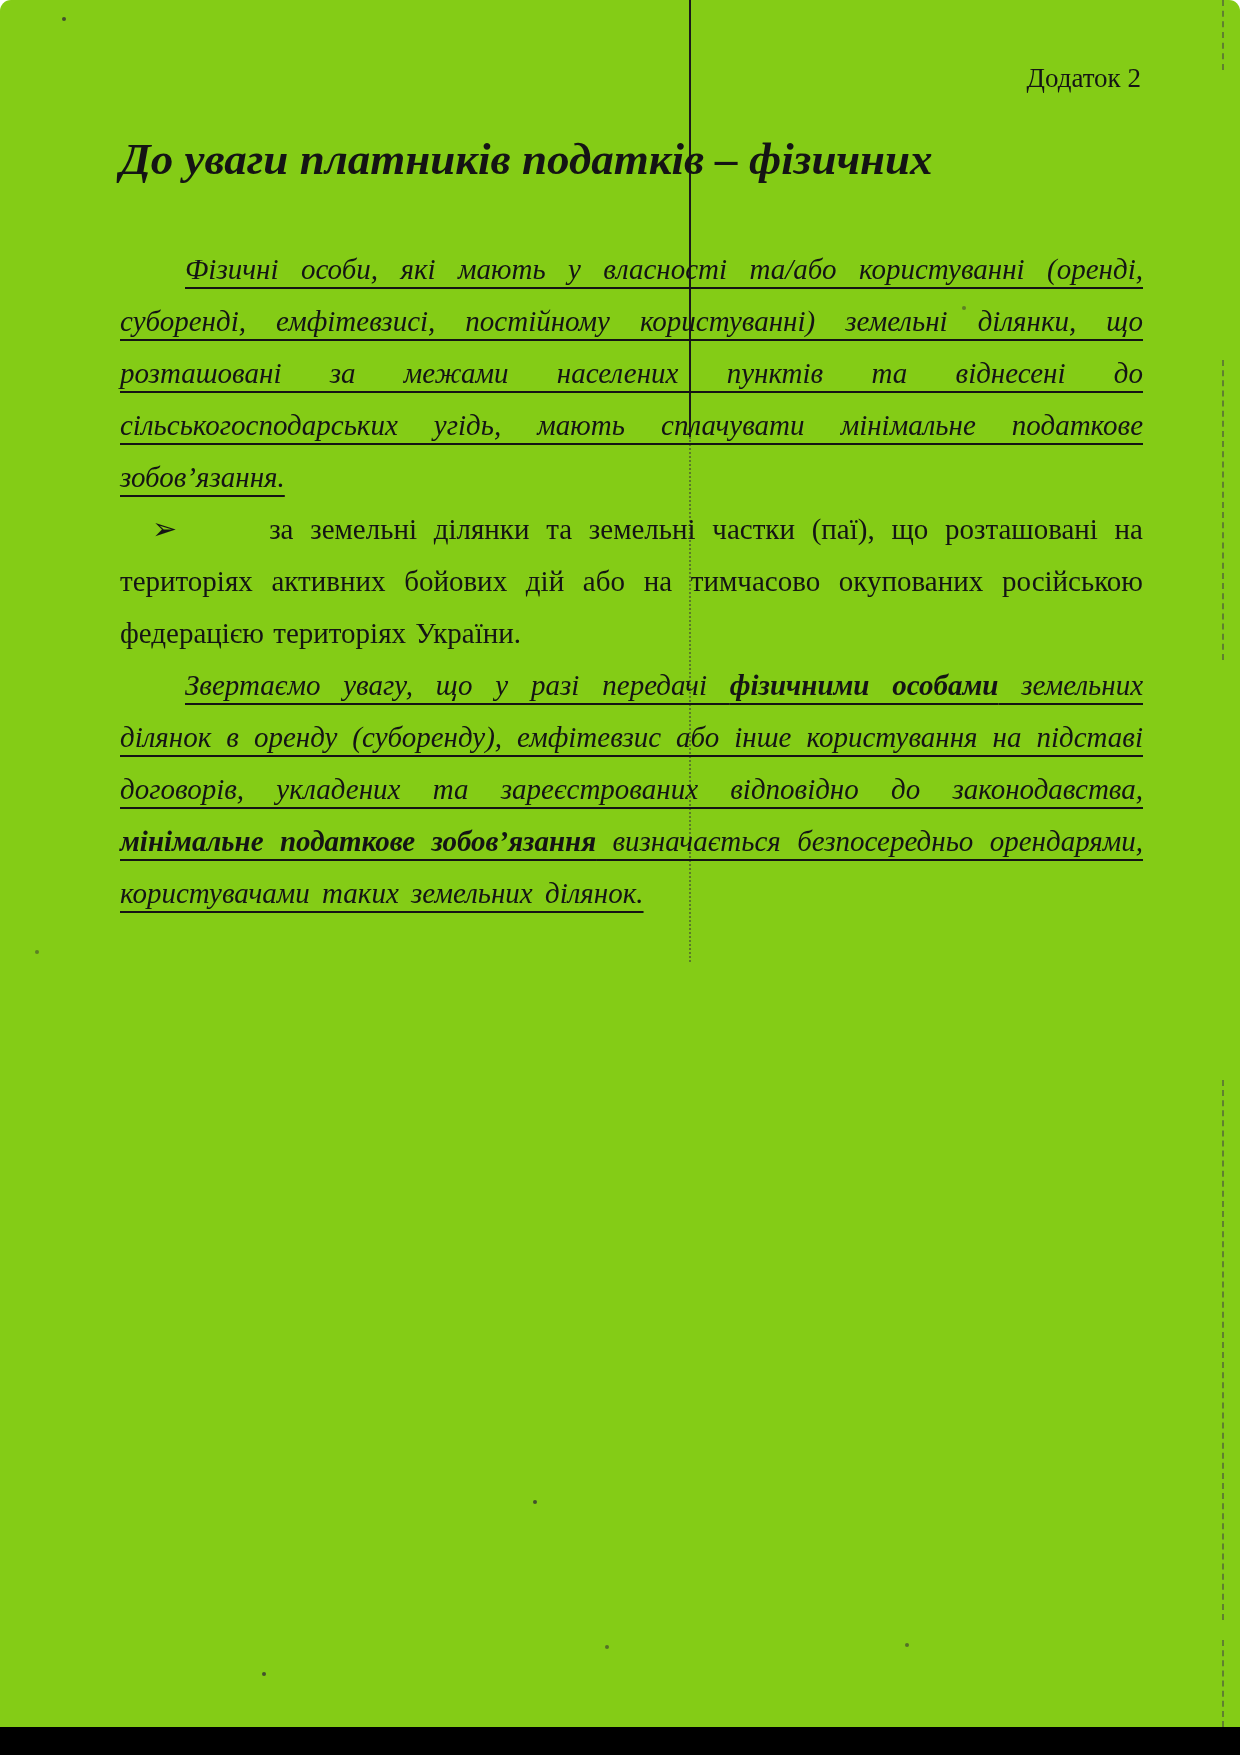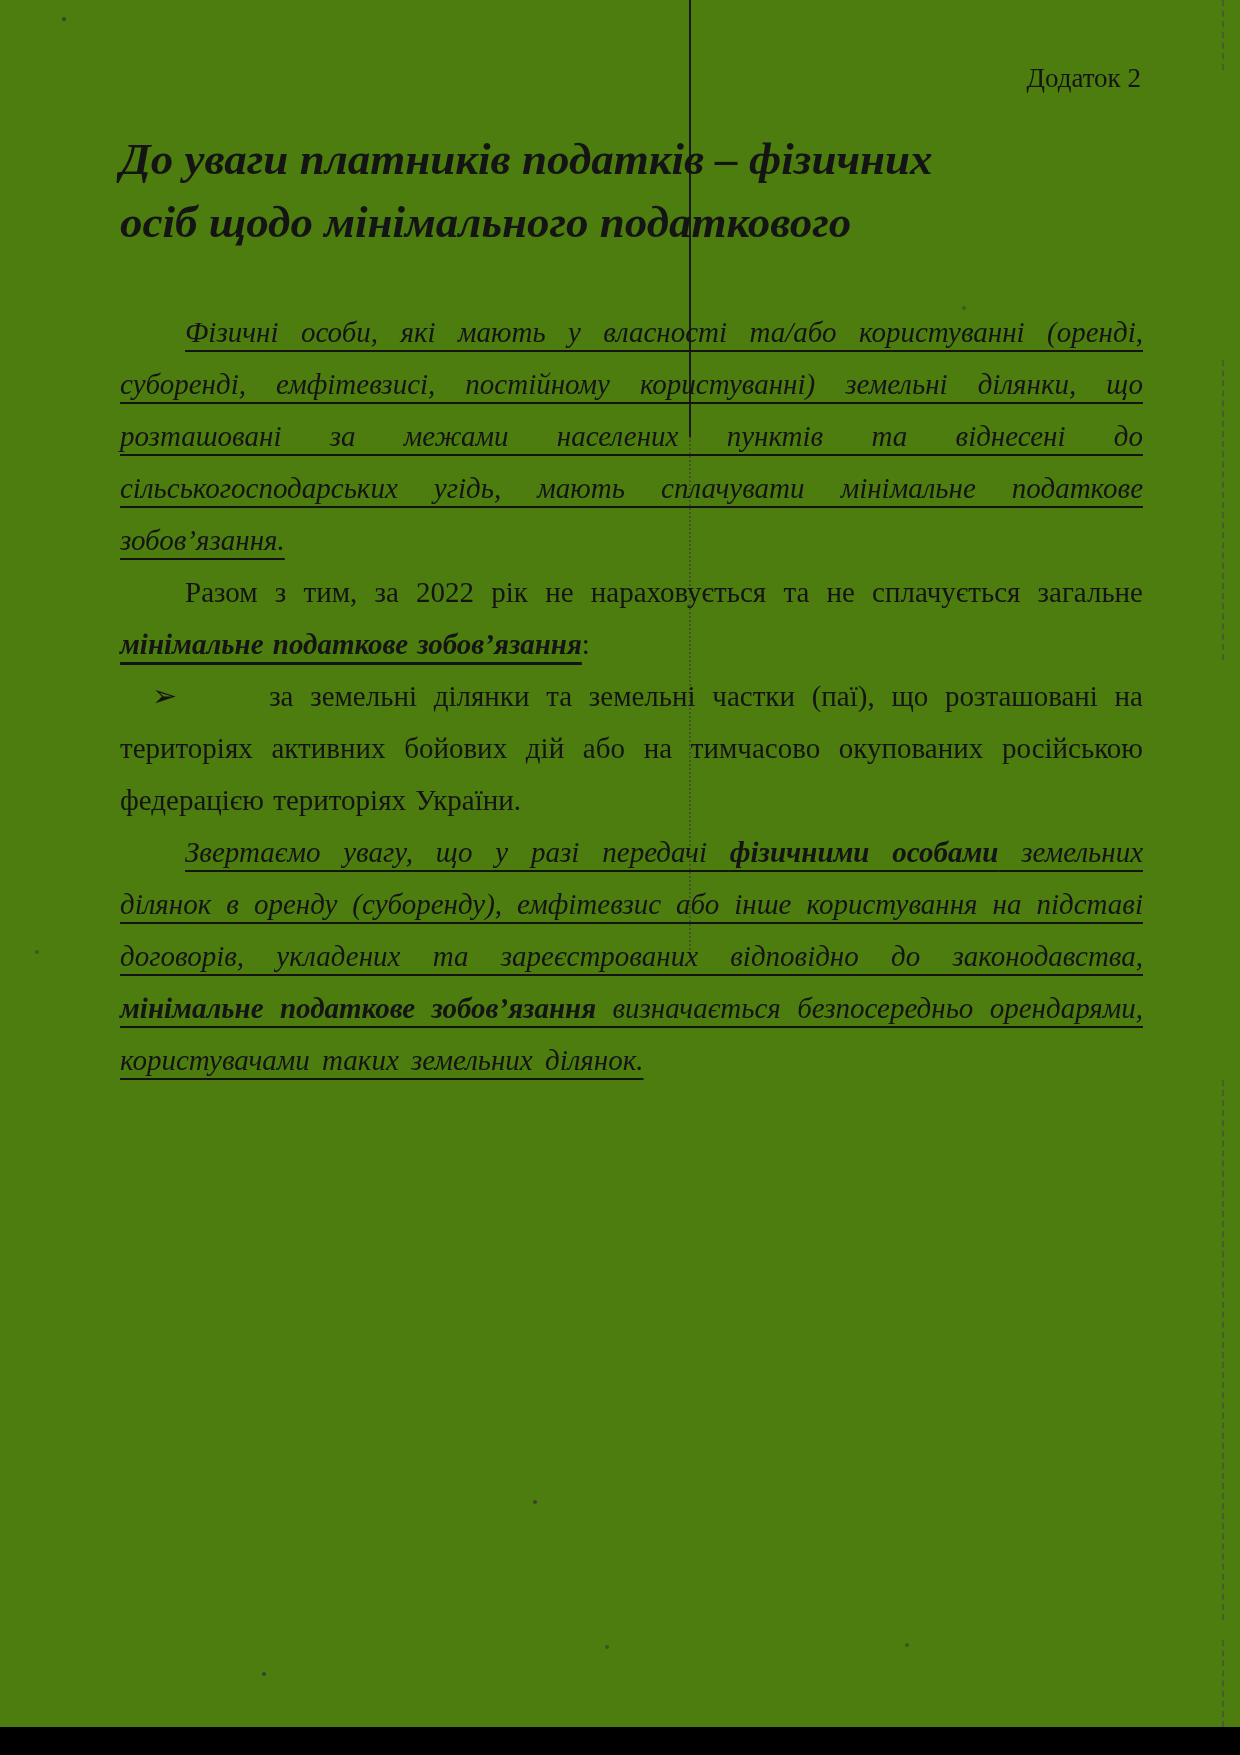--- a/index.html
+++ b/index.html
@@ -1,18 +1,18 @@
 <!DOCTYPE html>
 <html><head>
 <meta charset="utf-8">
 <style>
   html,body{margin:0;padding:0;background:#fff;}
   body{width:1240px;height:1755px;position:relative;overflow:hidden;
        font-family:"Liberation Serif", serif;color:#141414;}
-  .page{position:absolute;inset:0;background:#4d7c0f;}
+  .page{position:absolute;inset:0;background:#84cc16;border-radius:11px;}
 
   
   .vline-solid{position:absolute;left:689px;top:0;width:2px;height:437px;background:#1a1a1a;}
   .vline-dotted{position:absolute;left:689px;top:437px;width:0;height:525px;
                 border-left:2px dotted #3a3a3a;opacity:.55;}
   .edge-dash{position:absolute;left:1222px;width:0;border-left:2px dashed #444;opacity:.55;}
   .edge-dash.d1{top:0;height:70px;}
   .edge-dash.d2{top:360px;height:300px;}
   .edge-dash.d3{top:1080px;height:540px;}
   .edge-dash.d4{top:1640px;height:87px;}
@@ -49,25 +49,23 @@
   <div class="vline-dotted"></div>
   <div class="edge-dash d1"></div>
   <div class="edge-dash d2"></div>
   <div class="edge-dash d3"></div>
   <div class="edge-dash d4"></div>
 
   <div class="content">
     <div class="annex">Додаток 2</div>
     <h1 class="title">
       <div>До уваги платників податків – фізичних</div>
-      <div>осіб щодо мінімального податкового</div>
     </h1>
     <div id="paragraphs">
         <p class="para italic-underline"><span>Фізичні особи, які мають у власності та/або користуванні (оренді, суборенді, емфітевзисі, постійному користуванні) земельні ділянки, що розташовані за межами населених пунктів та віднесені до сільськогосподарських угідь, мають сплачувати мінімальне податкове зобов’язання.</span></p>
-        <p class="para plain"><span>Разом з тим, за 2022 рік не нараховується та не сплачується загальне </span><span class="b i u">мінімальне податкове зобов’язання</span><span>:</span></p>
         <p class="para bullet-par"><span class="bullet">➢</span><span>за земельні ділянки та земельні частки (паї), що розташовані на територіях активних бойових дій або на тимчасово окупованих російською федерацією територіях України.</span></p>
         <p class="para italic-underline"><span>Звертаємо увагу, що у разі передачі </span><span class="b">фізичними особами</span><span> земельних ділянок в оренду (суборенду), емфітевзис або інше користування на підставі договорів, укладених та зареєстрованих відповідно до законодавства, </span><span class="b">мінімальне податкове зобов’язання</span><span> визначається безпосередньо орендарями, користувачами таких земельних ділянок.</span></p>
       </div>
   </div>
 
   <div class="dot" style="left:62px;top:17px;"></div>
   <div class="dot" style="left:962px;top:306px;opacity:.5;"></div>
   <div class="dot" style="left:35px;top:950px;opacity:.5;"></div>
   <div class="dot" style="left:533px;top:1500px;"></div>
   <div class="dot" style="left:262px;top:1672px;"></div>

